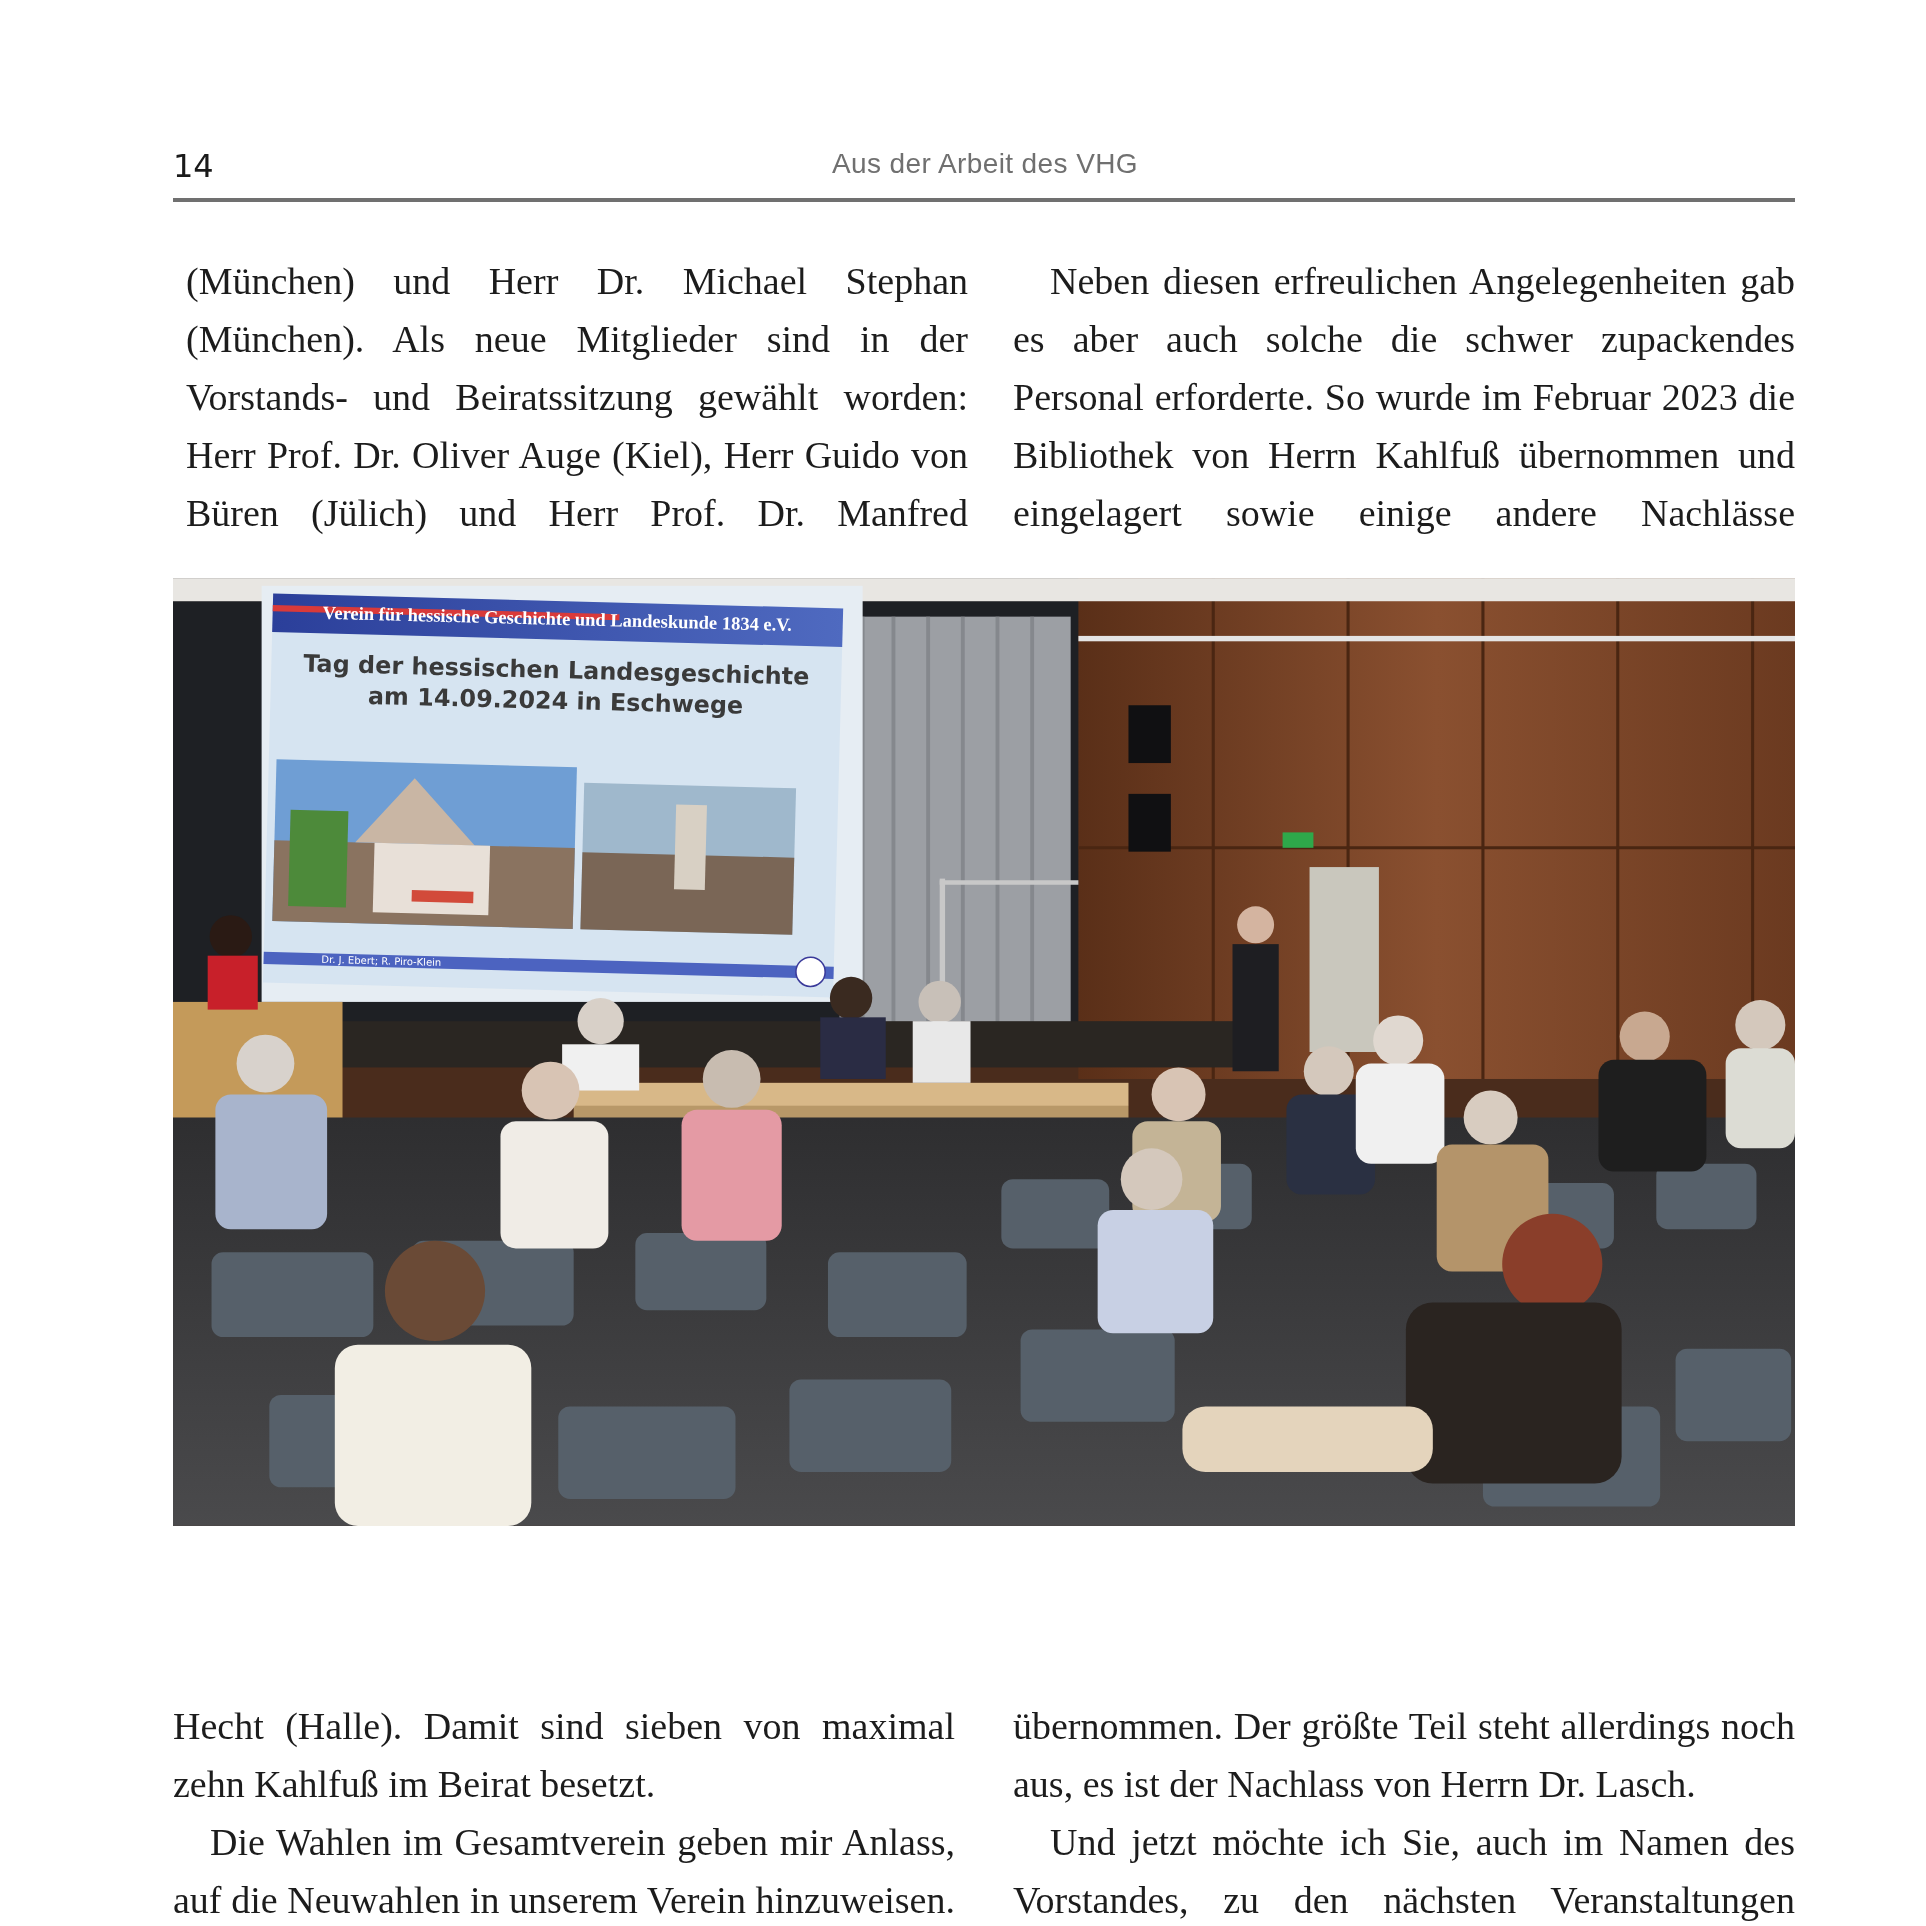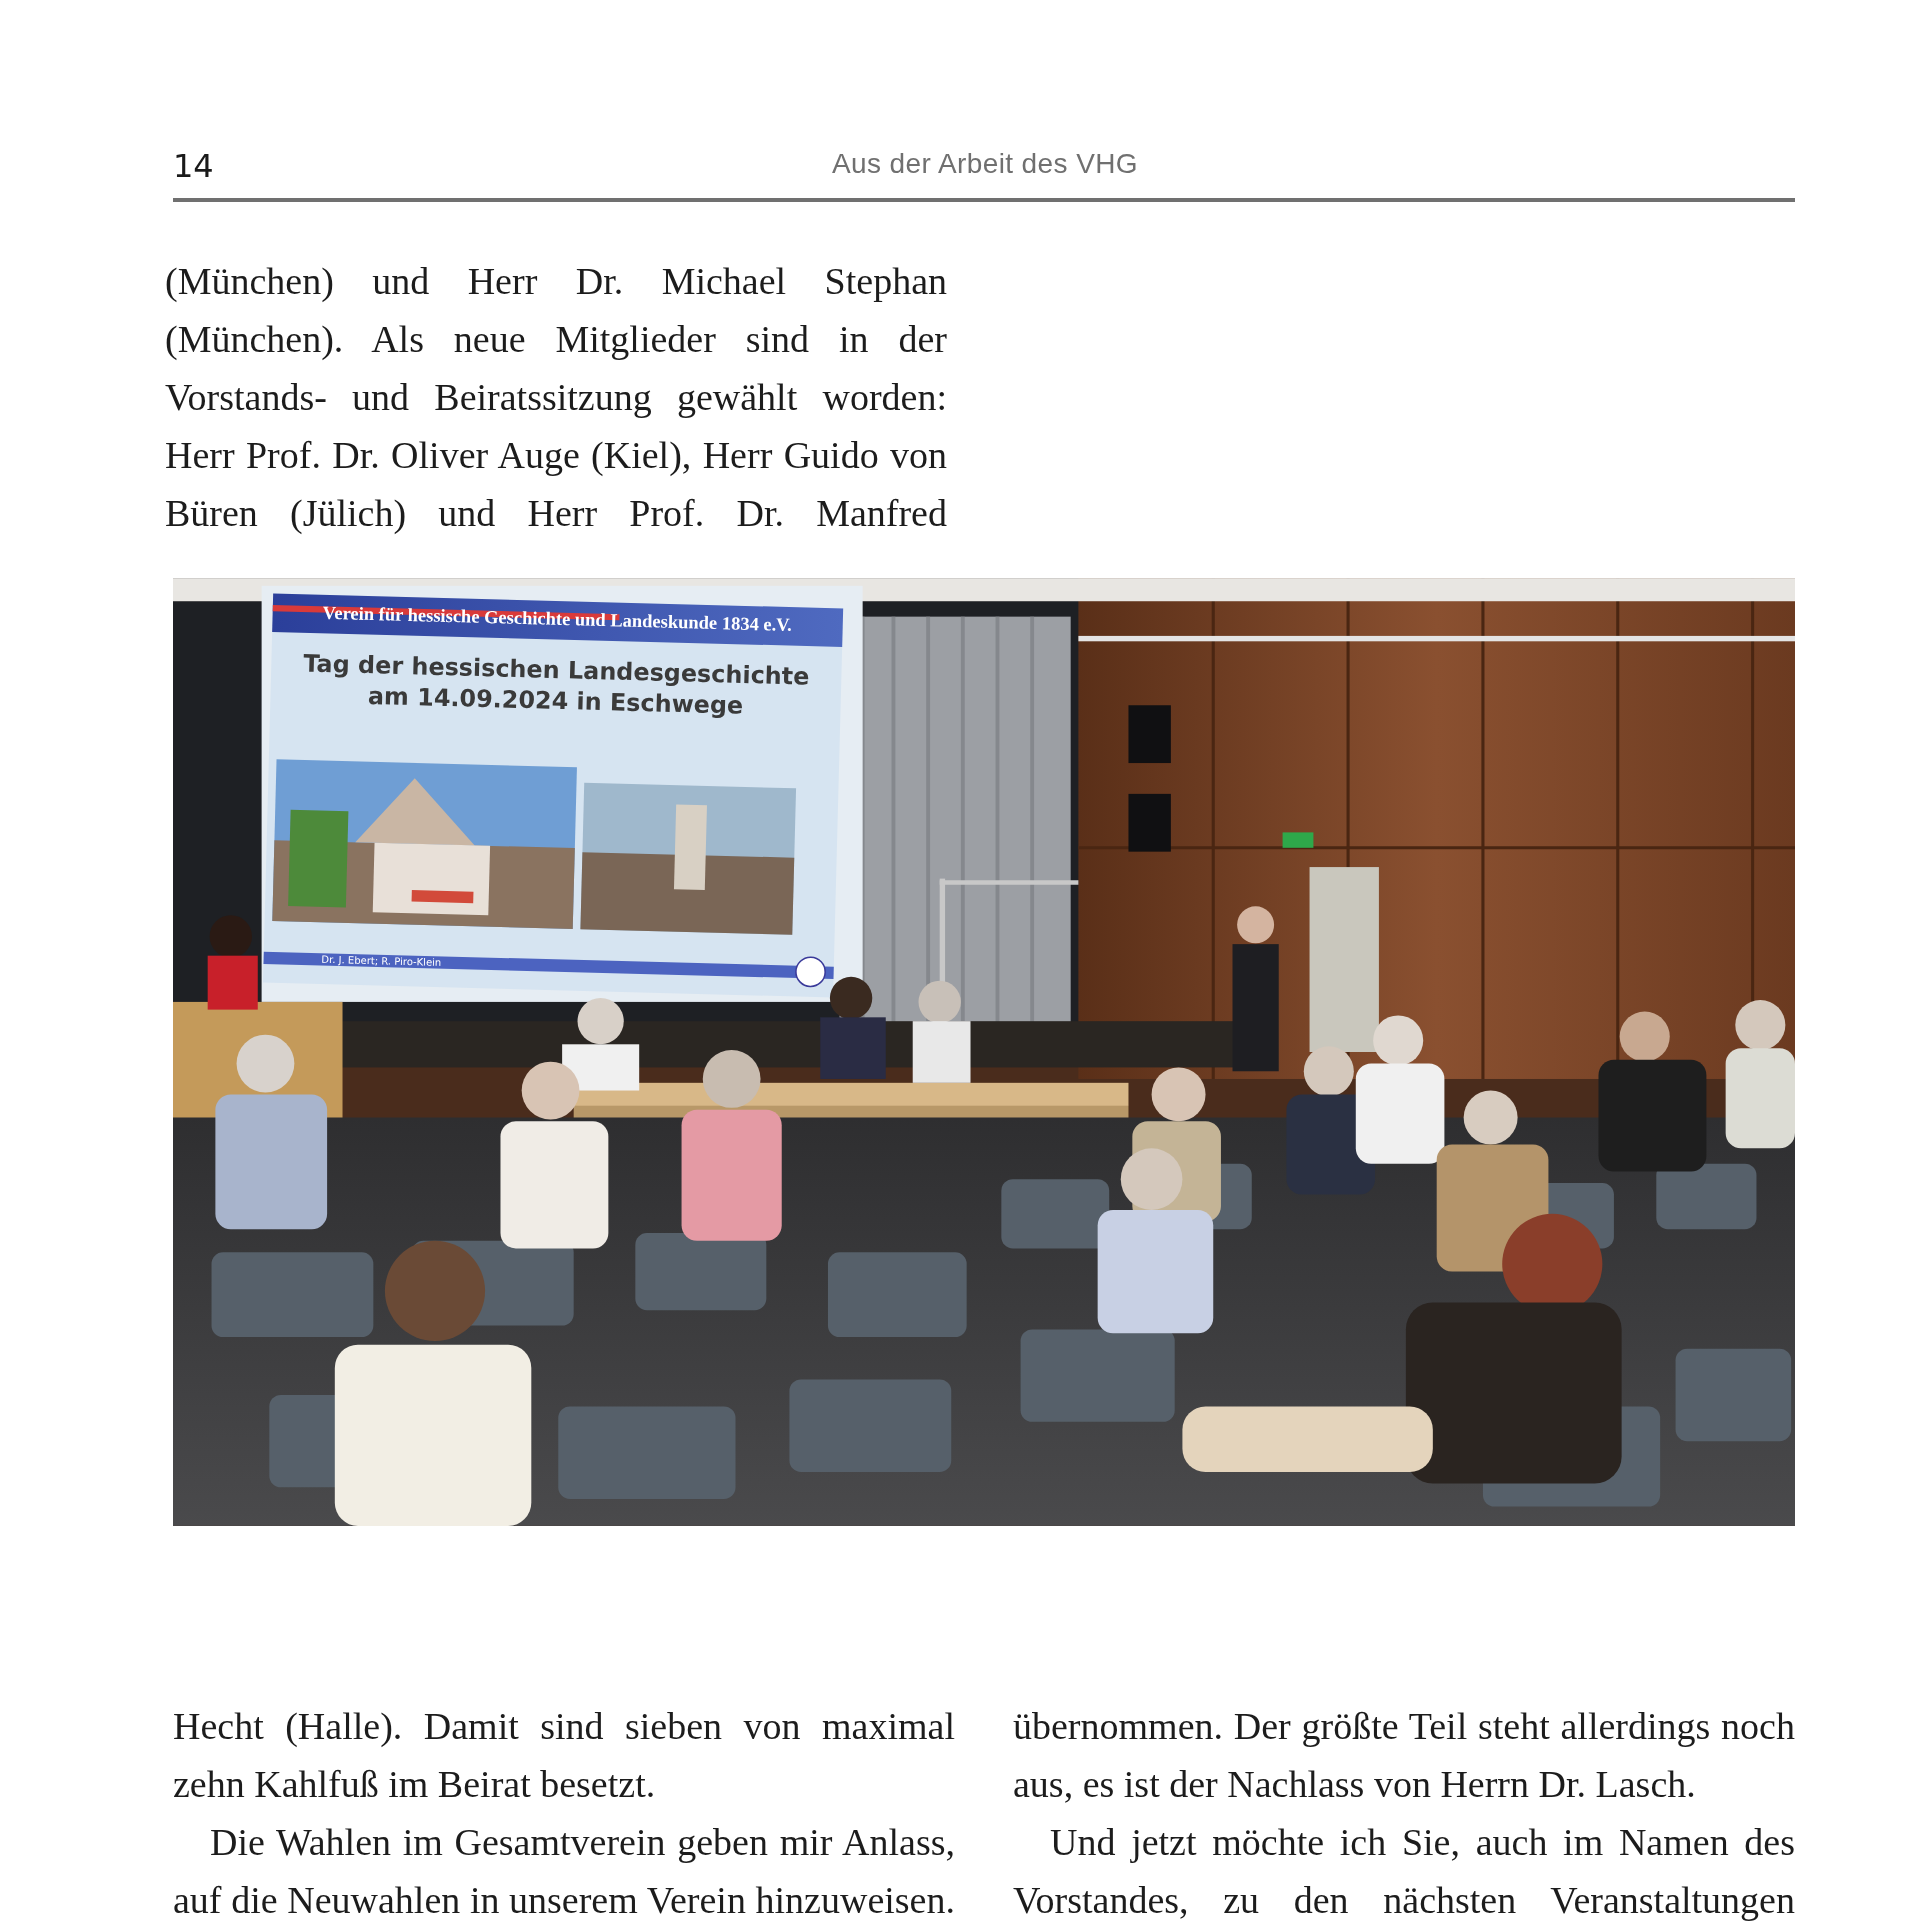--- a/index.html
+++ b/index.html
@@ -8,21 +8,21 @@
 
   .header { position: absolute; left: 173px; top: 139px; width: 1622px; height: 62px; }
   .page-number { position: absolute; left: 0; top: 7.7px; font-family: "DejaVu Sans", sans-serif; font-size: 32px; color: #1a1a1a; text-align: center; }
   .running-head { position: absolute; left: 2px; right: 0; top: 9.2px; text-align: center; font-family: "Liberation Sans", sans-serif; font-size: 28px; color: #707070; letter-spacing: 0.4px; }
   .header-rule { position: absolute; left: 173px; top: 198px; width: 1622px; height: 3.5px; background: #707070; }
 
   .col { position: absolute; font-family: "Liberation Serif", serif; font-size: 38px; line-height: 58px; color: #1c1c1c; text-align: justify; }
   .col p { margin: 0; }
   .col p.indent { text-indent: 37px; }
   .col p.justify-last { text-align-last: justify; }
-  .col-top-left { left: 165px; top: 252px; width: 782px; }
+  .col-top-left { left: 186px; top: 252px; width: 782px; }
   .col-top-right { left: 1013px; top: 252px; width: 782px; }
   .col-bottom-left { left: 173px; top: 1697px; width: 782px; }
   .col-bottom-right { left: 1013px; top: 1697px; width: 782px; }
 
   .photo { position: absolute; left: 173px; top: 578px; width: 1622px; height: 948px; overflow: hidden; background: #4a2c1c; }
   .photo svg { display: block; }
   .caption { position: absolute; left: 173px; top: 1535px; width: 1622px; text-align: center; font-family: "DejaVu Sans", sans-serif; font-style: italic; font-size: 29px; line-height: 54px; color: #5b5066; }
 </style>
 </head>
 <body>
@@ -32,20 +32,23 @@
   <div class="header">
     <span class="page-number">14</span>
     <div class="running-head">Aus der Arbeit des VHG</div>
   </div>
   <div class="header-rule"></div>
 
   <div class="col col-top-left">
     <p class="justify-last">(München) und Herr Dr. Michael Stephan (München). Als neue Mitglieder sind in der Vorstands- und Beiratssitzung gewählt worden: Herr Prof. Dr. Oliver Auge (Kiel), Herr Guido von Büren (Jülich) und Herr Prof. Dr. Manfred</p>
   </div>
 
+  <div class="col col-top-right">
+    <p class="indent justify-last">Neben diesen erfreulichen Angelegenheiten gab es aber auch solche die schwer zupackendes Personal erforderte. So wurde im Februar 2023 die Bibliothek von Herrn Kahlfuß übernommen und eingelagert sowie einige andere Nachlässe</p>
+  </div>
 
   <div class="photo">
     <svg width="1622" height="948" viewBox="0 0 4210 2460" xmlns="http://www.w3.org/2000/svg">
       <defs>
         <linearGradient id="woodGrad" x1="0" y1="0" x2="1" y2="0">
           <stop offset="0" stop-color="#5a2f18"></stop>
           <stop offset="0.5" stop-color="#8a5030"></stop>
           <stop offset="1" stop-color="#6b3a20"></stop>
         </linearGradient>
         <linearGradient id="floorGrad" x1="0" y1="0" x2="0" y2="1">

